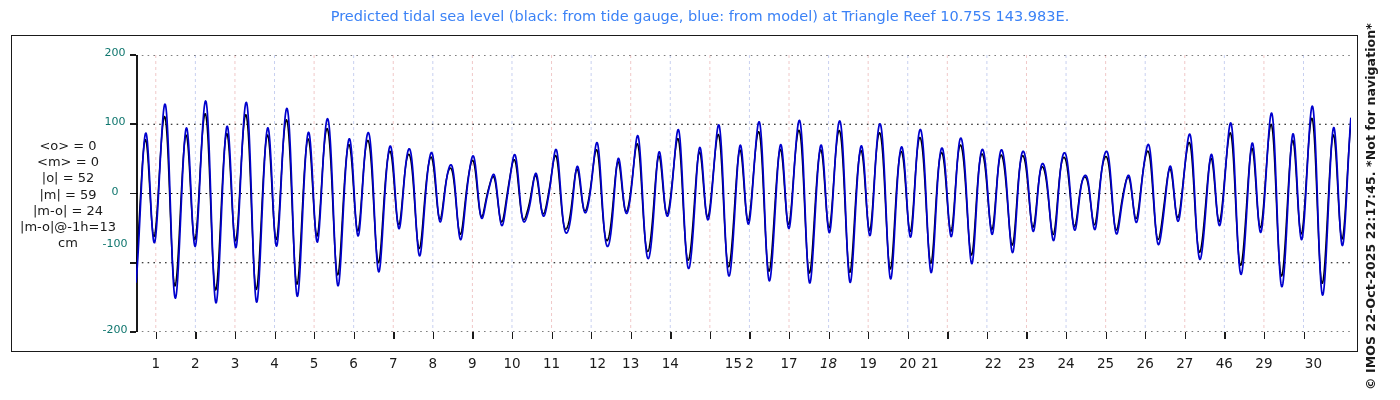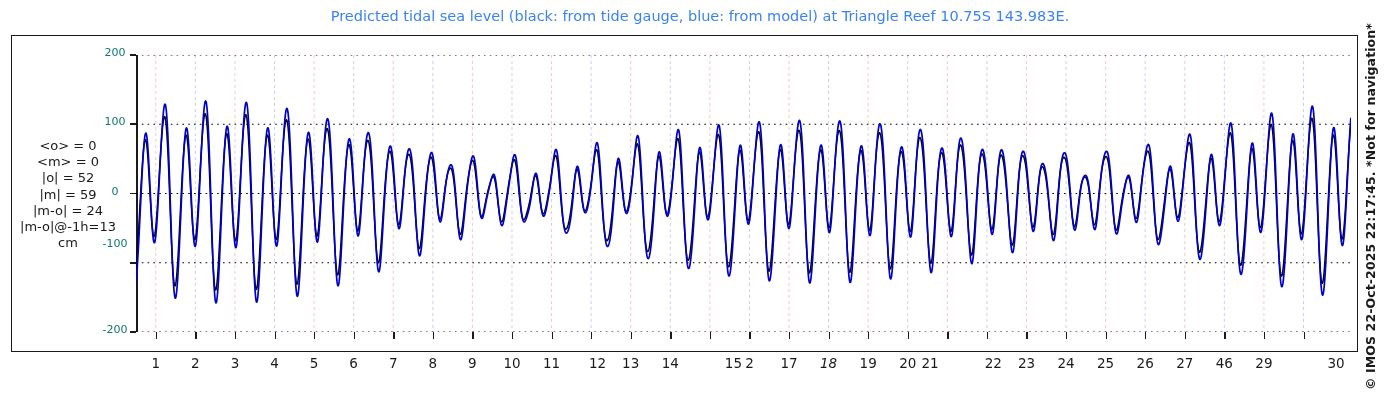--- a/index.html
+++ b/index.html
@@ -273,19 +273,19 @@
       <div class="xtick-label" style="left: 1105.63px;">25</div>
       <div class="xtick" style="left: 1145.2px;"></div>
       <div class="xtick-label" style="left: 1145.2px;">26</div>
       <div class="xtick" style="left: 1184.78px;"></div>
       <div class="xtick-label" style="left: 1184.78px;">27</div>
       <div class="xtick" style="left: 1224.36px;"></div>
       <div class="xtick-label" style="left: 1224.36px;">46</div>
       <div class="xtick" style="left: 1263.93px;"></div>
       <div class="xtick-label" style="left: 1263.93px;">29</div>
       <div class="xtick" style="left: 1303.51px;"></div>
-      <div class="xtick-label" style="left: 1336px;">30</div>
+      <div class="xtick-label" style="left: 1307px; text-align: right;">30</div>
     </div>
 
 
   <div id="copyright">© IMOS 22-Oct-2025 22:17:45. *Not for navigation*</div>
 
 </div>
 
 </body></html>

